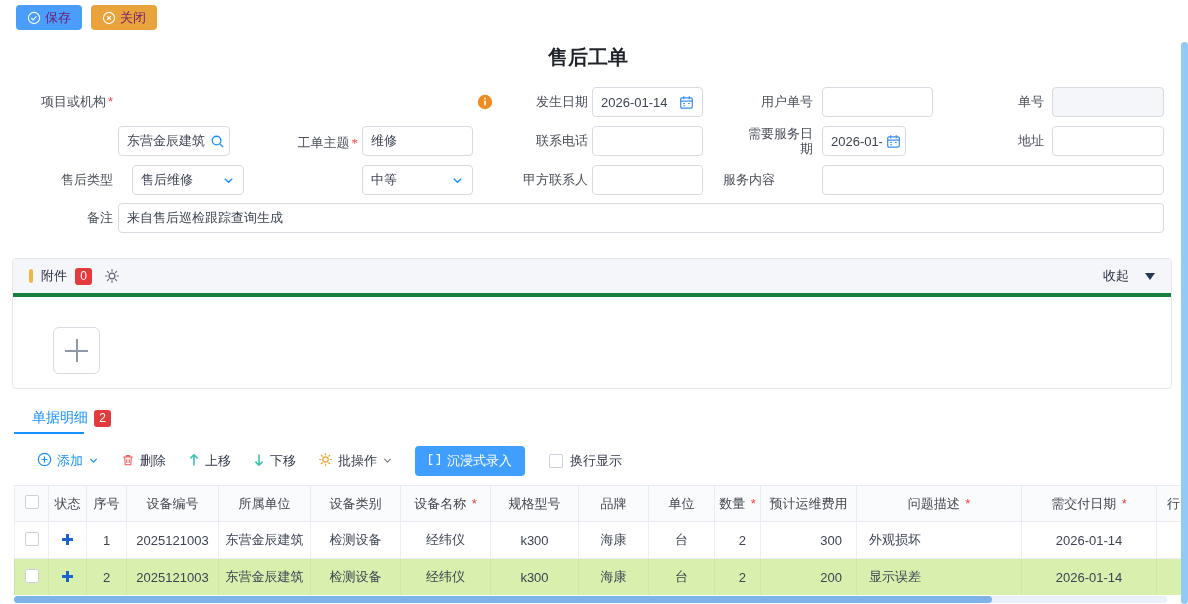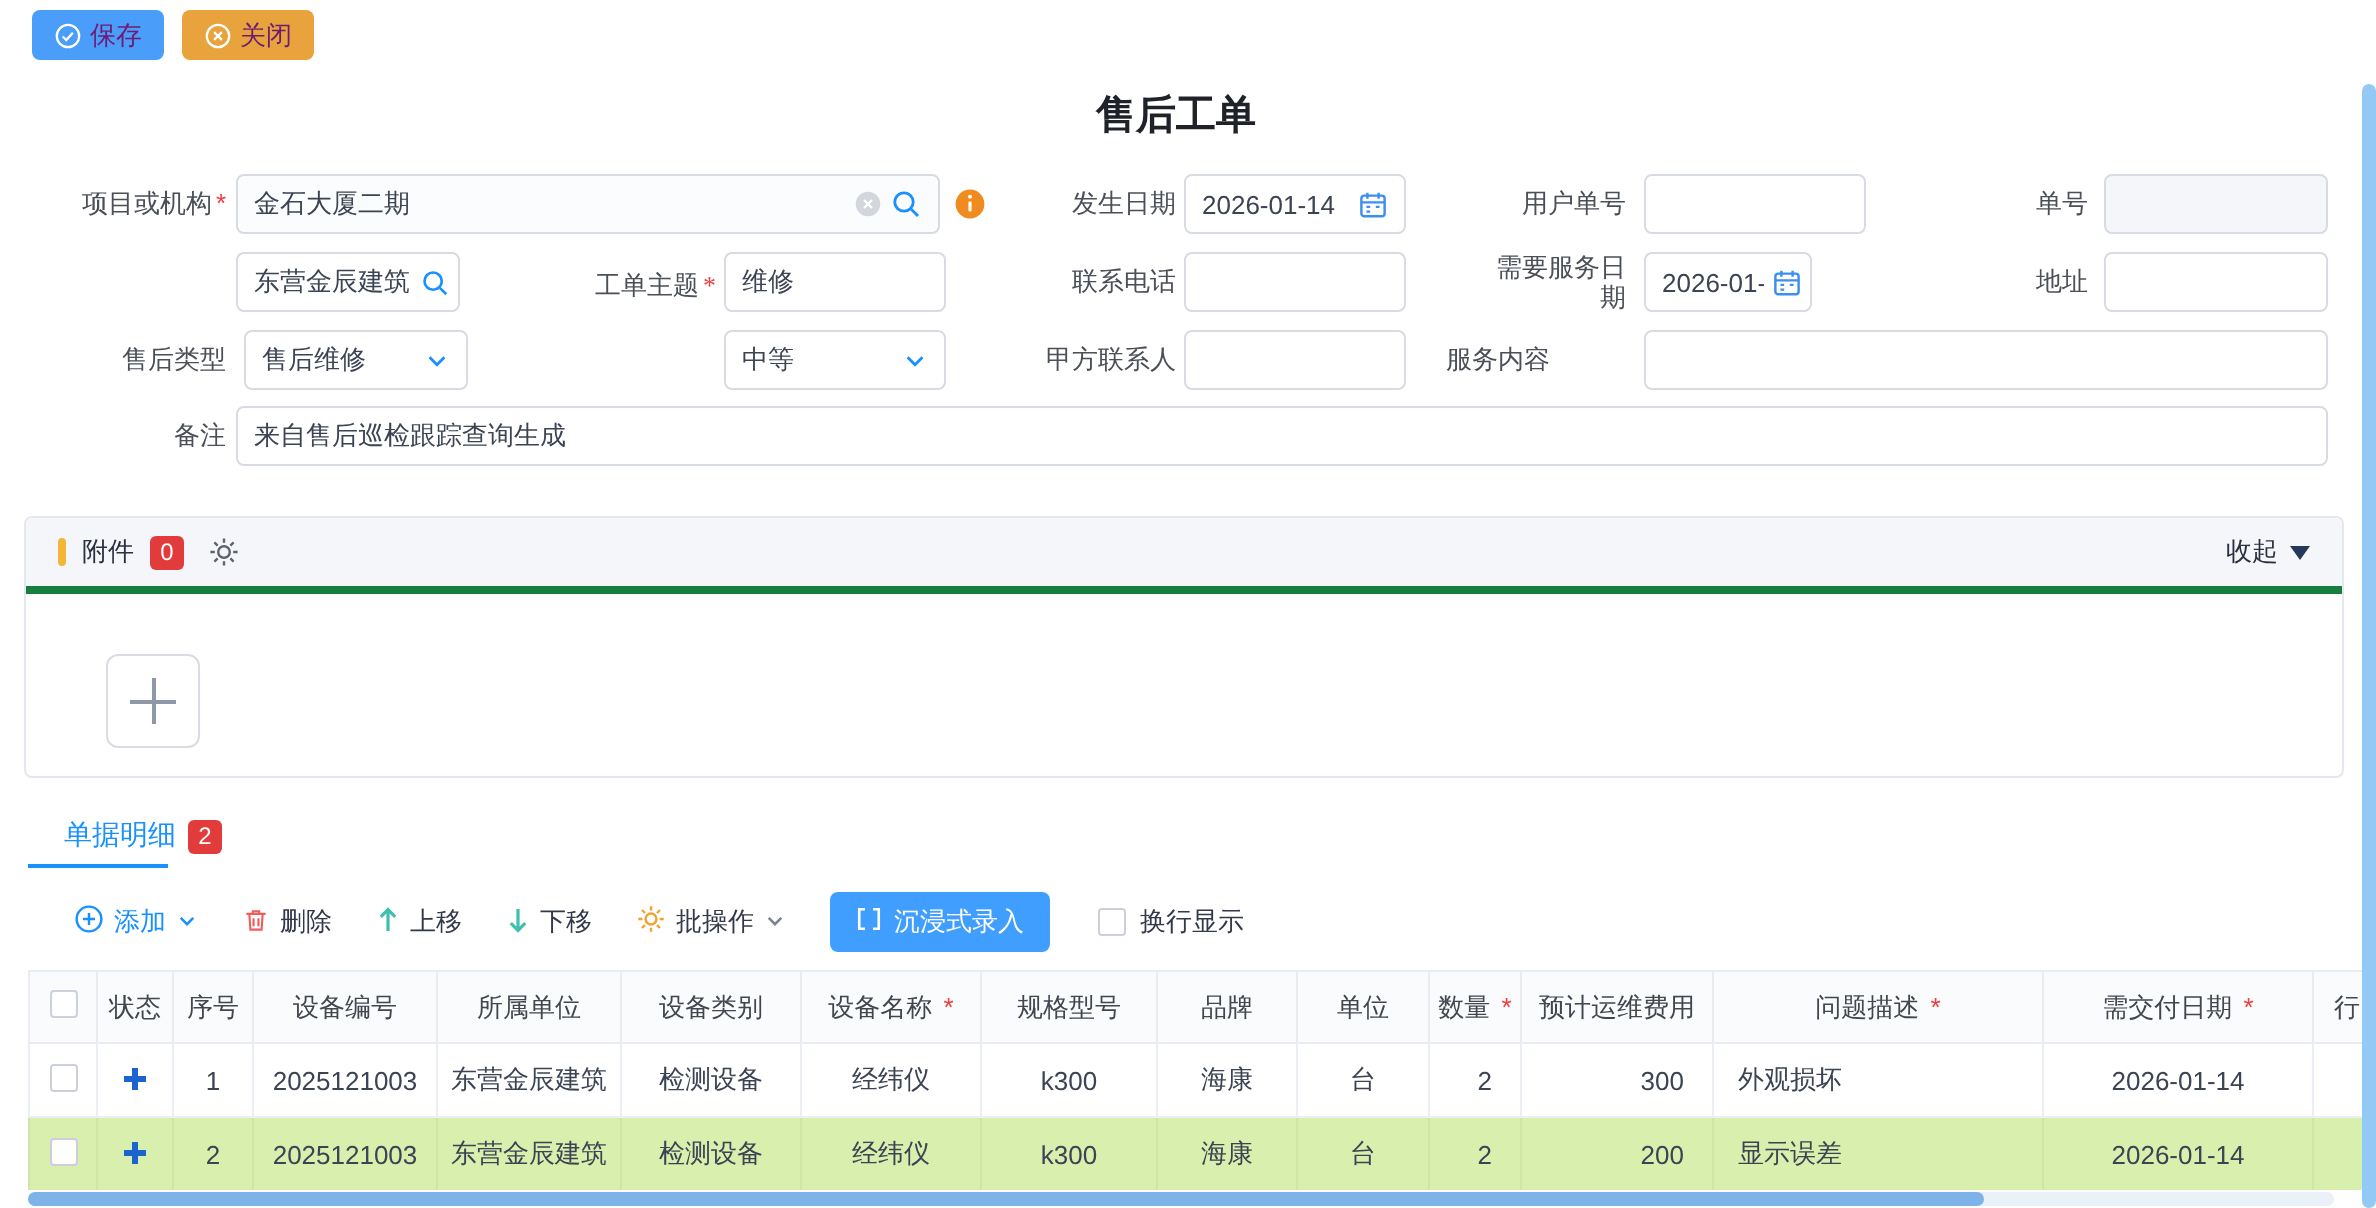--- a/index.html
+++ b/index.html
@@ -35,21 +35,21 @@
   
   .panel { position:absolute; left:12px; top:258px; width:1160px; height:131px;
            border:1px solid #e4e7ed; border-radius:4px; background:#fff; overflow:hidden; }
   .panel-head { height:38px; background:#f4f6fa; border-bottom:4px solid #15803d; display:flex;
                 align-items:center; padding:0 16px; gap:8px; }
   .orange-bar { width:4px; height:14px; border-radius:2px; background:#f5b43c; }
   .panel-title { color:#2b3040; font-size:13px; }
   .badge { background:#e23b3b; color:#fff; border-radius:3px; font-size:12px; min-width:17px;
            height:17px; line-height:17px; text-align:center; padding:0 4px; display:inline-block; }
   .panel-head .spacer { flex:1; }
-  .collapse { display:flex; align-items:center; gap:6px; color:#2b3040; cursor:pointer; }
+  .collapse { display:flex; align-items:center; gap:16px; color:#2b3040; cursor:pointer; }
   .tri-down { width:0; height:0; border-left:5px solid transparent; border-right:5px solid transparent;
               border-top:7px solid #25395c; }
   .upload-box { position:absolute; left:40px; top:68px; width:47px; height:47px; border:1px solid #d9dce3;
                 border-radius:6px; display:flex; align-items:center; justify-content:center; cursor:pointer; }
   .pluscross { position:relative; display:inline-block; }
   .pluscross.big { width:23px; height:23px; }
   .pluscross.big::before { content:""; position:absolute; left:10.5px; top:0; width:2px; height:23px; background:#8e98a9; }
   .pluscross.big::after  { content:""; position:absolute; top:10.5px; left:0; width:23px; height:2px; background:#8e98a9; }
   .pluscross.row { width:11px; height:11px; }
   .pluscross.row::before { content:""; position:absolute; left:4px; top:0; width:3px; height:11px; background:#1b64cf; }
@@ -107,35 +107,20 @@
           <circle cx="8" cy="8" r="6.4" fill="none" stroke="#fff" stroke-width="1.3"></circle>
           <path d="M5.8 5.8l4.4 4.4M10.2 5.8l-4.4 4.4" stroke="#fff" stroke-width="1.3"></path>
         </svg>
       </span>
     <span>关闭</span>
   </button>
 
   <div class="page-title">售后工单</div>
 
   <div class="f-label" style="left:16px;top:87px;width:97px;"><span>项目或机构</span><span class="req">*</span></div>
-  <div class="control" style="left:118px;top:87px;width:352px;background:#fbfcfd;">
-    <input readonly="" value="金石大厦二期" style="">
-    <span class="r-ic">
-        <svg width="14" height="14" viewBox="0 0 16 16">
-          <circle cx="8" cy="8" r="7" fill="#d3d6dd"></circle>
-          <path d="M5.7 5.7l4.6 4.6M10.3 5.7l-4.6 4.6" stroke="#fff" stroke-width="1.3"></path>
-        </svg>
-      </span>
-    <span class="r-ic">
-        <svg width="16" height="16" viewBox="0 0 16 16">
-          <circle cx="7" cy="7" r="4.6" fill="none" stroke="#1890ff" stroke-width="1.4"></circle>
-          <path d="M10.6 10.6L14 14" stroke="#1890ff" stroke-width="1.4"></path>
-        </svg>
-      </span>
-  </div>
   <span class="info-ic" style="left:477px;top:94px;"><svg width="16" height="16" viewBox="0 0 16 16">
         <circle cx="8" cy="8" r="7.2" fill="#f08c1f"></circle>
         <rect x="7.2" y="6.6" width="1.6" height="5.2" rx="0.8" fill="#fff"></rect>
         <circle cx="8" cy="4.4" r="1" fill="#fff"></circle>
       </svg></span>
 
   <div class="f-label" style="left:520px;top:87px;width:68px;">发生日期</div>
   <div class="control" style="left:592px;top:87px;width:111px;">
     <span class="txt">2026-01-14</span>
     <span class="r-ic">
@@ -188,21 +173,21 @@
         </svg>
       </span>
   </div>
 
   <div class="f-label" style="left:940px;top:126px;width:104px;">地址</div>
   <div class="control" style="left:1052px;top:126px;width:112px;">
     <input readonly="" value="" style="">
   </div>
 
   <div class="f-label" style="left:16px;top:165px;width:97px;">售后类型</div>
-  <div class="control" style="left:122px;top:165px;width:112px;">
+  <div class="control" style="left:132px;top:165px;width:112px;">
     <span class="txt">售后维修</span>
     <span class="r-ic">
         <svg width="13" height="13" viewBox="0 0 14 14">
           <path d="M3 5l4 4 4-4" fill="none" stroke="#1890ff" stroke-width="1.5"></path>
         </svg>
       </span>
   </div>
 
   <div class="control" style="left:362px;top:165px;width:111px;">
     <span class="txt">中等</span>

